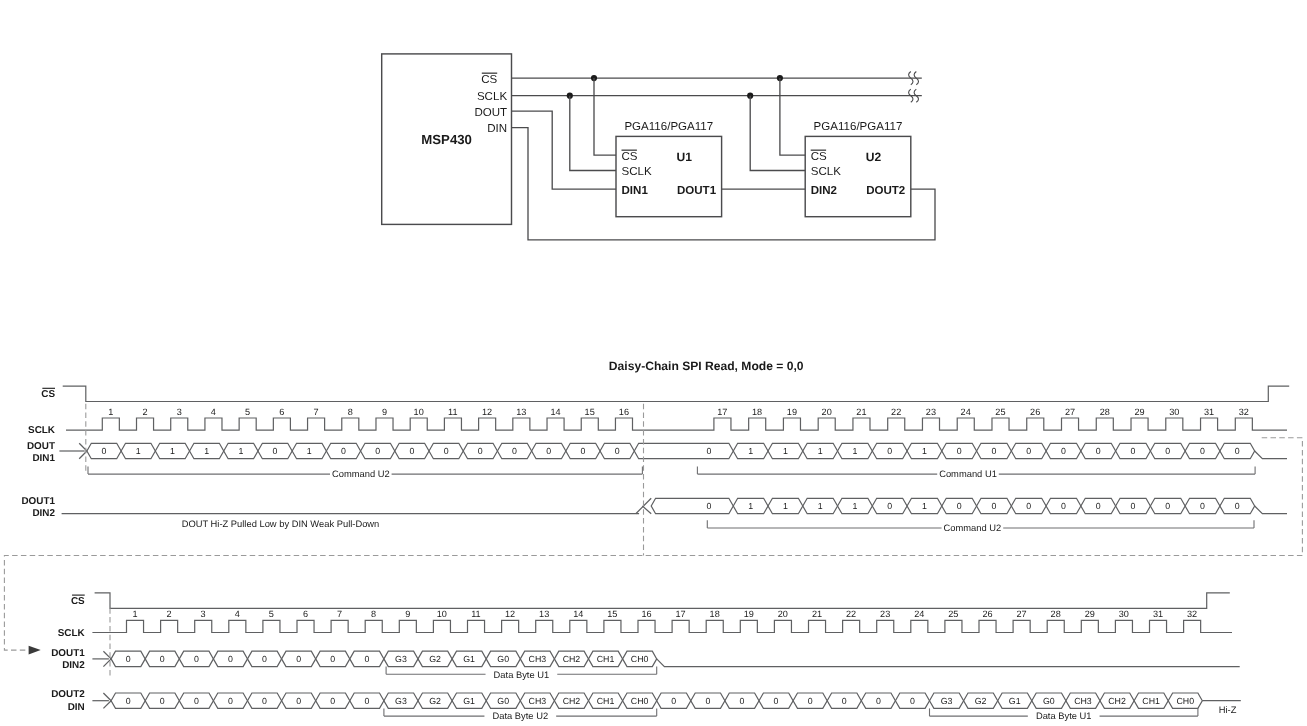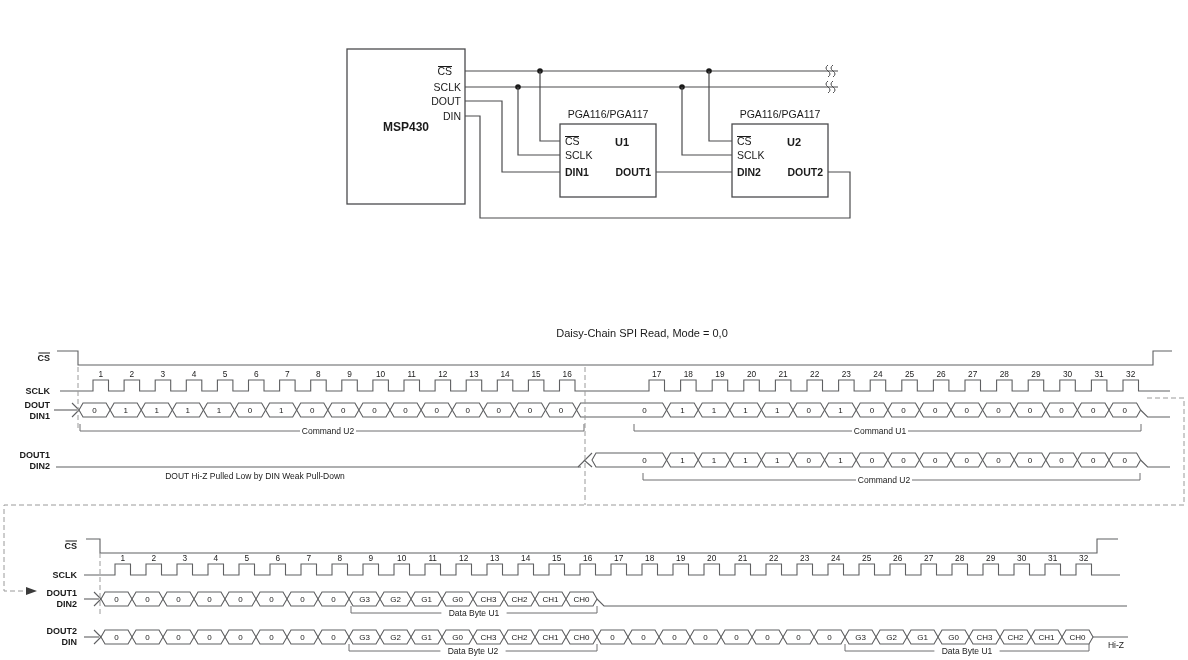--- a/index.html
+++ b/index.html
@@ -1,19 +1,19 @@
 <!DOCTYPE html>
 <html><head>
 <meta charset="utf-8">
 <style>
   html,body{margin:0;padding:0;background:#ffffff;}
   #page{position:relative;width:1188px;height:660px;background:#fff;overflow:hidden;
         font-family:"Liberation Sans", sans-serif;}
   #diagram-title{position:absolute;left:642px;top:327px;transform:translateX(-50%);
-        font-size:11px;font-weight:normal;color:#1a1a1a;white-space:nowrap;}
+        font-size:11px;font-weight:bold;color:#1a1a1a;white-space:nowrap;}
   svg text{font-family:"Liberation Sans", sans-serif;}
 </style>
 </head>
 <body>
 
 <div id="page">
   <svg id="cv" width="1188" height="660" viewBox="0 0 1188 660">
       <rect x="347" y="49" width="118" height="155" fill="none" stroke="#4b4b4d" stroke-width="1.3"></rect>
       <text x="406" y="131" font-size="12" text-anchor="middle" fill="#1a1a1a" font-weight="bold">MSP430</text>
       <text x="452" y="75" font-size="10.5" text-anchor="end" fill="#1a1a1a">CS</text>

